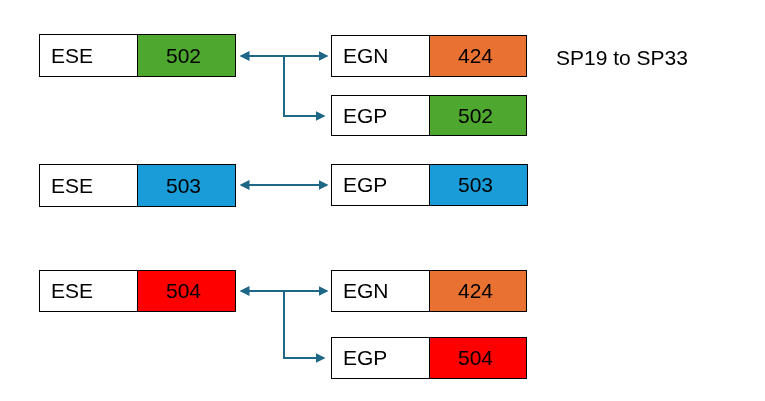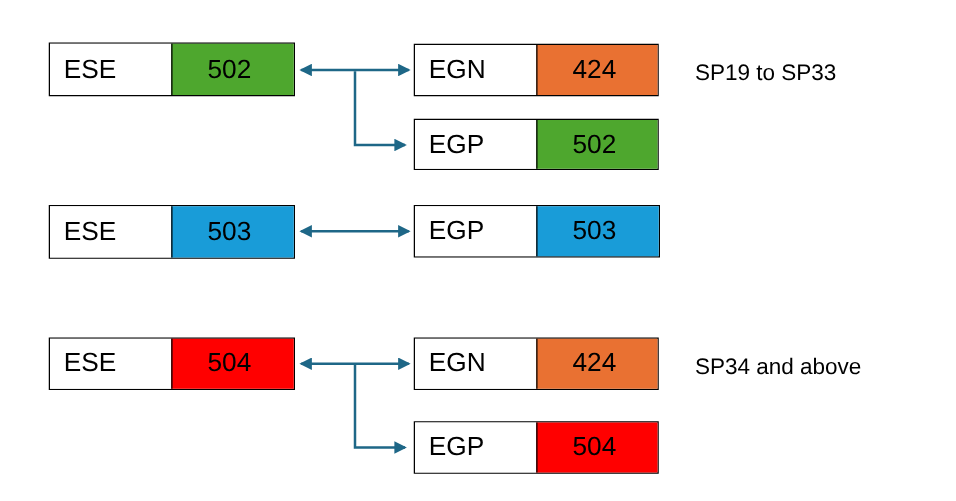--- a/index.html
+++ b/index.html
@@ -42,21 +42,21 @@
     padding-left: 11px;
     background: #ffffff;
   }
   .box .value-cell {
     flex: 1;
     border-left: 1.5px solid #000000;
     padding-left: 28px;
   }
   .annotation {
     position: absolute;
-    font-size: 18px;
+    font-size: 21px;
     line-height: 24px;
     color: #000000;
     white-space: nowrap;
   }
 </style>
 </head>
 <body>
 
 <div id="canvas">
 
@@ -108,15 +108,14 @@
   <div class="box" style="left:331px; top:270px; width:196px; height:42px;">
     <div class="cell label-cell">EGN</div>
     <div class="cell value-cell" style="background: rgb(233, 113, 50);">424</div>
   </div>
 
   <div class="box" style="left:331px; top:337px; width:196px; height:42px;">
     <div class="cell label-cell">EGP</div>
     <div class="cell value-cell" style="background: rgb(255, 0, 0);">504</div>
   </div>
 
-  <div class="annotation" style="left:556px; top:281px;">SP34 and above</div>
 
 </div>
 
 </body></html>

